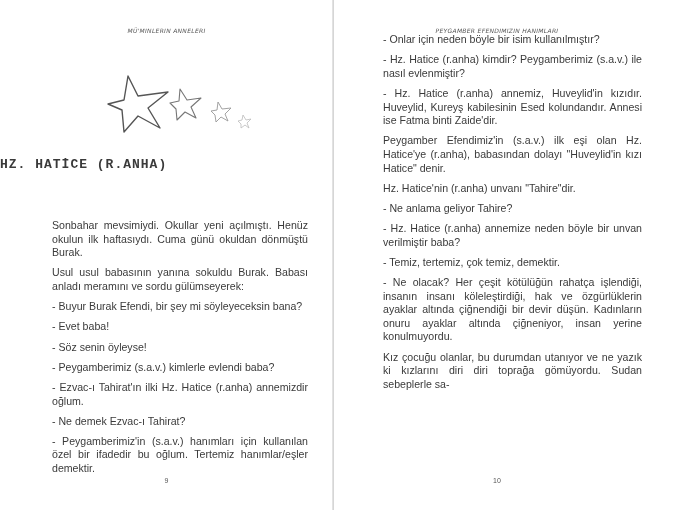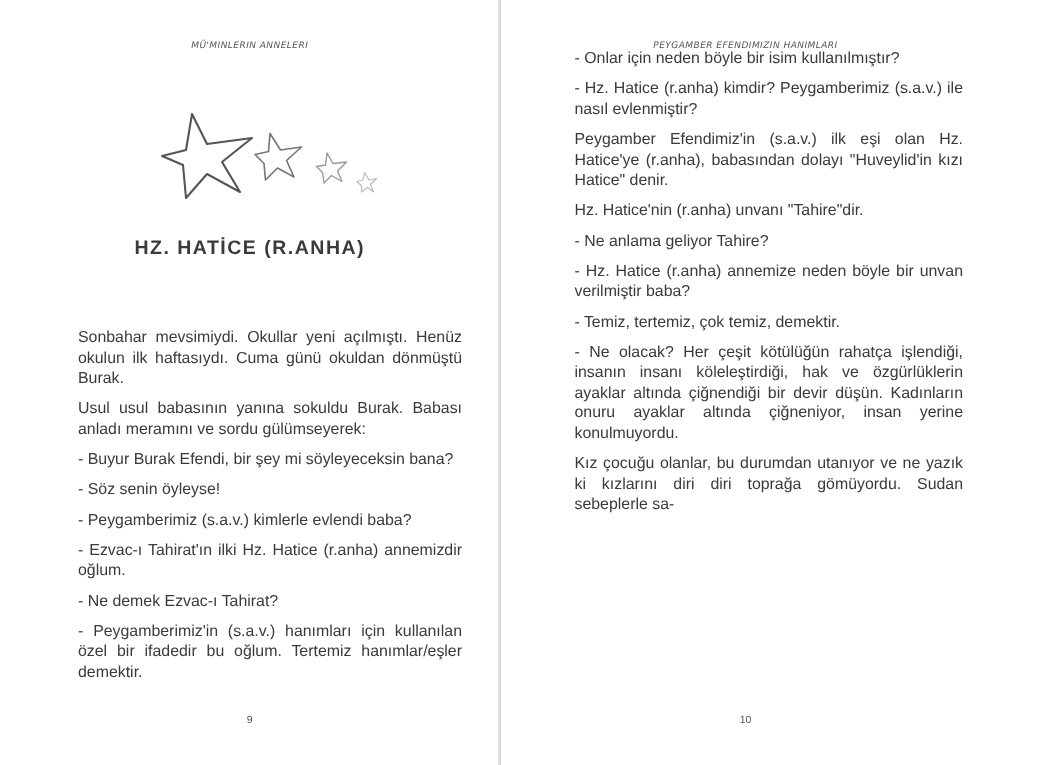--- a/index.html
+++ b/index.html
@@ -11,22 +11,22 @@
     .page.left { left: 0; width: 333px; }
     .page.right { left: 334px; width: 326px; }
     .gutter { position: absolute; left: 332px; top: 0; width: 3px; height: 510px; background: linear-gradient(to right, #e8e8e8, #d6d6d6, #ececec); }
     .running-head {
       position: absolute; top: 27px; left: 0; right: 0; text-align: center;
       font-family: "DejaVu Sans", sans-serif; font-size: 6px; letter-spacing: 0.3px; color: #555;
       text-transform: uppercase; font-style: italic;
     }
     .stars { position: absolute; left: 100px; top: 70px; width: 160px; height: 65px; }
     .chapter-title {
-      position: absolute; top: 157px; left: 0; right: 0; text-align: center;
-      font-family: Liberation Sans, sans-serif; font-size: 13px; font-weight: bold; letter-spacing: 1px; color: #3a3a3a;
+      position: absolute; top: 157px; left: 0; right: 0; 
+      font-family: Liberation Mono, monospace; font-size: 13px; font-weight: bold; letter-spacing: 1px; color: #3a3a3a;
     }
     .text { position: absolute; font-size: 10.6px; line-height: 13.6px; color: #3a3a3a; text-align: justify; }
     .left .text { left: 52px; width: 256px; top: 219px; }
     .right .text { left: 49px; width: 259px; top: 33px; }
     .text p { margin: 0 0 6.6px 0; }
     .folio { position: absolute; top: 477px; font-size: 7px; color: #555; text-align: center; }
     .left .folio { left: 0; right: 0; }
     .right .folio { left: 0; right: 0; }
   </style>
 </head>
@@ -40,36 +40,38 @@
       <path d="M80 19 L87 30 L101 28 L91 37 L96 48 L85 42 L77 50 L76 39 L70 33 L79 31 Z" stroke="#777" stroke-width="1.1"></path>
       <path d="M118 32 L122 39 L131 38 L125 44 L128 51 L121 47 L116 52 L115 45 L111 41 L117 40 Z" stroke="#999" stroke-width="0.9"></path>
       <path d="M143 45 L146 50 L151 49 L147 53 L149 58 L145 55 L141 58 L141 54 L138 51 L142 50 Z" stroke="#bbb" stroke-width="0.8"></path>
     </g>
   </svg>
   <div class="chapter-title">HZ. HATİCE (R.ANHA)</div>
   <div class="text">
     <p>Sonbahar mevsimiydi. Okullar yeni açılmıştı. Henüz okulun ilk haftasıydı. Cuma günü okuldan dönmüştü Burak.</p>
     <p>Usul usul babasının yanına sokuldu Burak. Babası anladı meramını ve sordu gülümseyerek:</p>
     <p>- Buyur Burak Efendi, bir şey mi söyleyeceksin bana?</p>
+    <p>- Evet baba!</p>
     <p>- Söz senin öyleyse!</p>
     <p>- Peygamberimiz (s.a.v.) kimlerle evlendi baba?</p>
     <p>- Ezvac-ı Tahirat'ın ilki Hz. Hatice (r.anha) annemizdir oğlum.</p>
     <p>- Ne demek Ezvac-ı Tahirat?</p>
     <p>- Peygamberimiz'in (s.a.v.) hanımları için kullanılan özel bir ifadedir bu oğlum. Tertemiz hanımlar/eşler demektir.</p>
   </div>
   <div class="folio">9</div>
 </div>
 
 <div class="gutter"></div>
 
 <div class="page right">
   <div class="running-head">Peygamber Efendimizin Hanımları</div>
   <div class="text">
     <p>- Onlar için neden böyle bir isim kullanılmıştır?</p>
     <p>- Hz. Hatice (r.anha) kimdir? Peygamberimiz (s.a.v.) ile nasıl evlenmiştir?</p>
+    <p>- Hz. Hatice (r.anha) annemiz, Huveylid'in kızıdır. Huveylid, Kureyş kabilesinin Esed kolundandır. Annesi ise Fatma binti Zaide'dir.</p>
     <p>Peygamber Efendimiz'in (s.a.v.) ilk eşi olan Hz. Hatice'ye (r.anha), babasından dolayı "Huveylid'in kızı Hatice" denir.</p>
     <p>Hz. Hatice'nin (r.anha) unvanı "Tahire"dir.</p>
     <p>- Ne anlama geliyor Tahire?</p>
     <p>- Hz. Hatice (r.anha) annemize neden böyle bir unvan verilmiştir baba?</p>
     <p>- Temiz, tertemiz, çok temiz, demektir.</p>
     <p>- Ne olacak? Her çeşit kötülüğün rahatça işlendiği, insanın insanı köleleştirdiği, hak ve özgürlüklerin ayaklar altında çiğnendiği bir devir düşün. Kadınların onuru ayaklar altında çiğneniyor, insan yerine konulmuyordu.</p>
     <p>Kız çocuğu olanlar, bu durumdan utanıyor ve ne yazık ki kızlarını diri diri toprağa gömüyordu. Sudan sebeplerle sa-</p>
   </div>
   <div class="folio">10</div>
 </div>

